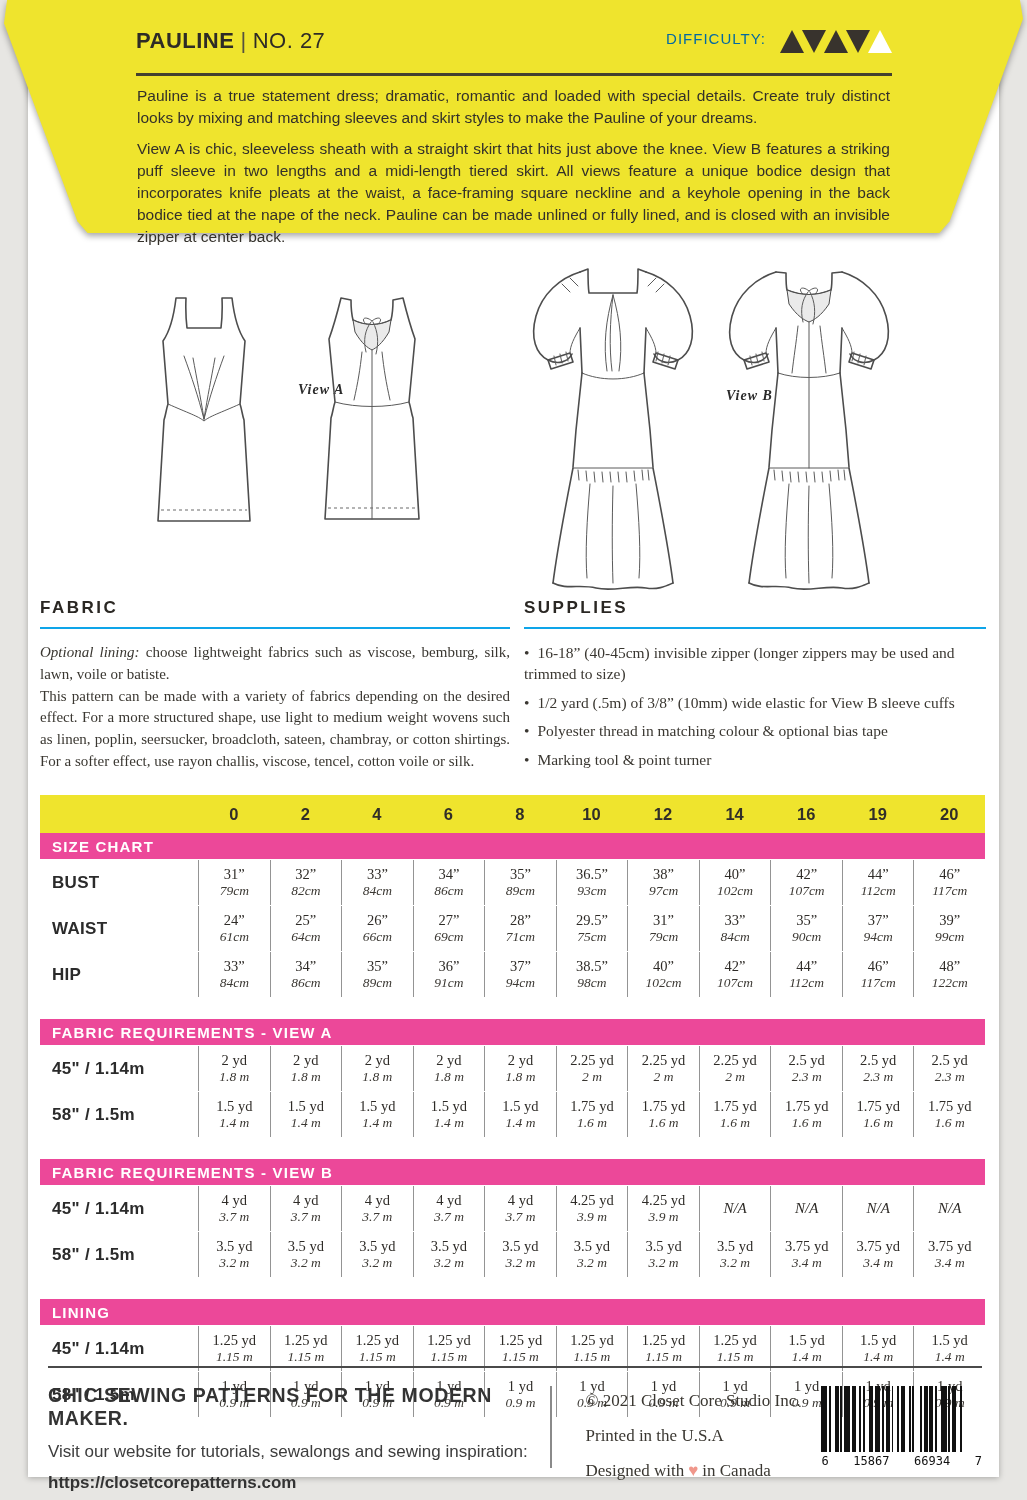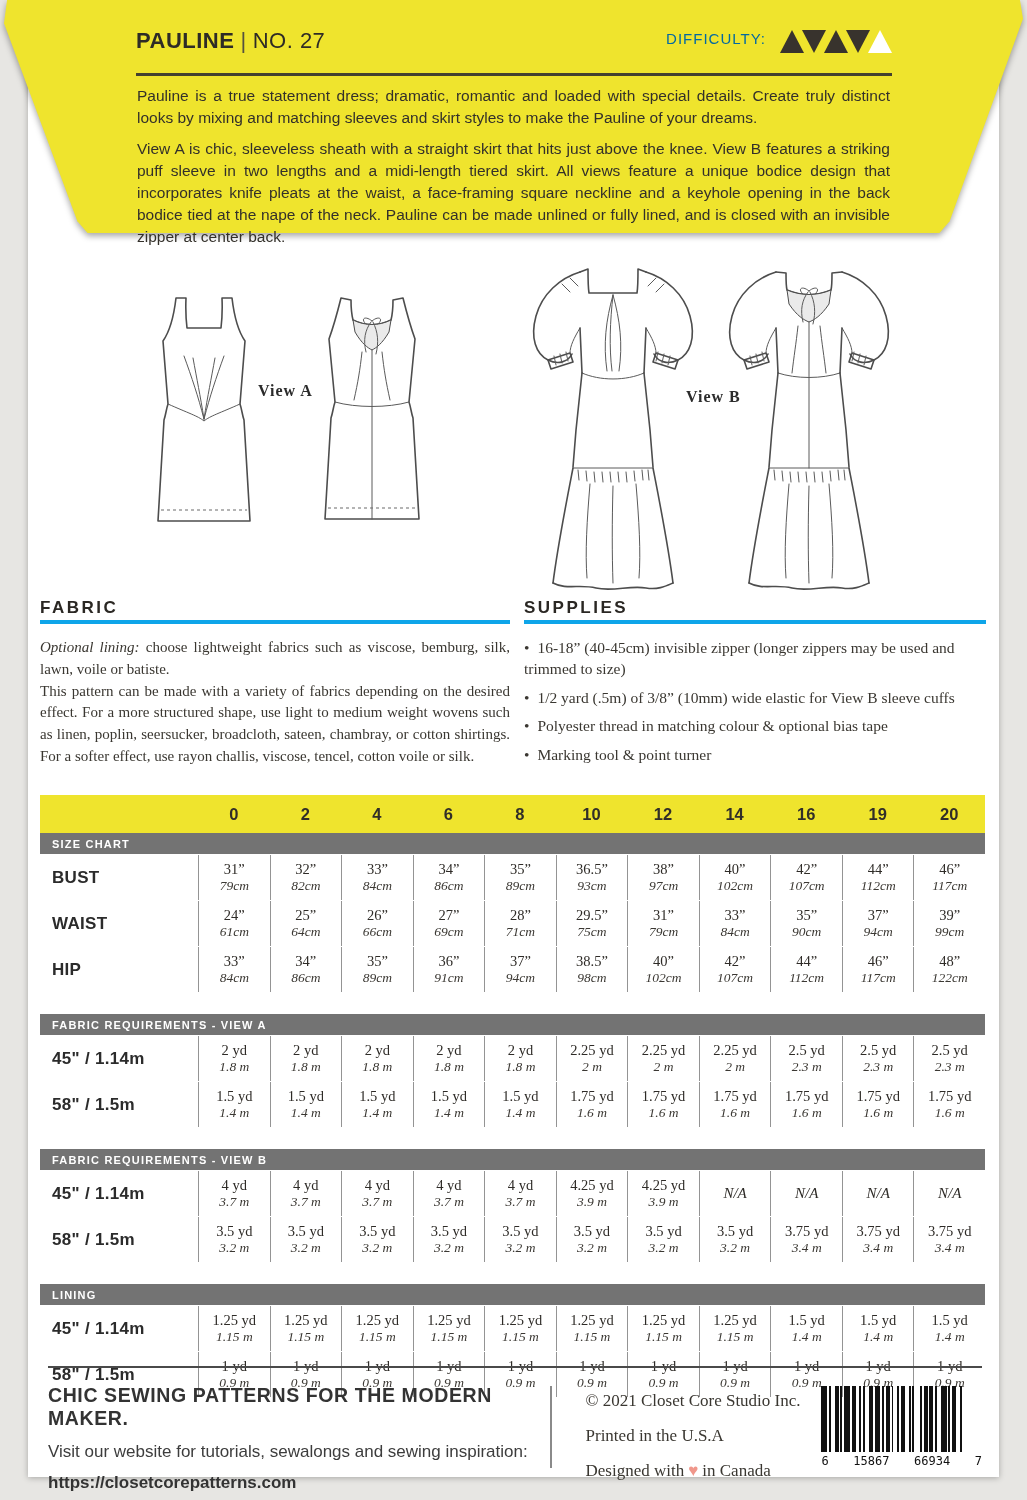--- a/index.html
+++ b/index.html
@@ -26,38 +26,38 @@
   .hdr-desc { position:absolute; left:137px; top:85px; width:753px; font-family:Liberation Sans, sans-serif;
               font-size:15.5px; line-height:1.42; color:#33302a; text-align:justify; }
   .hdr-desc p { margin-bottom:9px; }
 
   
   .illus { position:absolute; }
   .ln  { fill:none; stroke:#4d4d4d; stroke-width:1.6; stroke-linecap:round; stroke-linejoin:round; }
   .ln2 { fill:none; stroke:#5a5a5a; stroke-width:1;   stroke-linecap:round; stroke-linejoin:round; }
   .lnd { fill:none; stroke:#6a6a6a; stroke-width:1.2; stroke-dasharray:3,3; }
   .shade { fill:#eaeaea; stroke:#4d4d4d; stroke-width:1; }
-  .view-label { position:absolute; font-family:"Liberation Serif", serif; font-weight:bold;
-                font-size:16px; color:#2b2b2b; letter-spacing:1px; }
+  .view-label { position:absolute; font-family:"Liberation Serif", serif; font-style:italic; font-weight:bold;
+                font-size:14px; color:#2b2b2b; letter-spacing:1px;margin-left:40px; }
 
   
   .col-sec { position:absolute; }
   .sec-h { font-size:17px; font-weight:bold; letter-spacing:2.5px; color:#2a2723;
-           border-bottom:4px solid #0ea5e9; padding-bottom:2px; margin-bottom:13px; }
+           border-bottom:2px solid #0ea5e9; padding-bottom:9px; margin-bottom:13px; }
   .serif-body { font-family:"Liberation Serif", serif; font-size:15px; line-height:1.45; color:#3a3731; text-align:justify; }
   .serif-body i { font-style:italic; }
   .sup-list { list-style:none; font-family:"Liberation Serif", serif; font-size:15.5px; line-height:1.38; color:#3a3731; }
   .sup-list li { margin-bottom:7px; }
   .sup-list .bullet { margin-right:8px; }
 
   
   .size-table { position:absolute; left:40px; top:795px; width:945px; }
   .t-head { display:grid; grid-template-columns:158px repeat(11,1fr); background:#efe42d; height:38px; align-items:center; }
   .t-head .sz { text-align:center; font-weight:bold; font-size:16.5px; color:#312e28; }
-  .t-band { background:#737373; color:#ffffff; font-weight:bold; font-size:11px; letter-spacing:1.2px;
+  .t-band { background:#ec4899; color:#ffffff; font-weight:bold; font-size:15px; letter-spacing:1.2px;
             padding:5px 12px 4px; }
   .t-band + .t-band, .t-row + .t-band { margin-top:22px; }
   .t-row { display:grid; grid-template-columns:158px repeat(11,1fr); min-height:45px; align-items:stretch; margin:1px 0; }
   .t-label { display:flex; align-items:center; padding-left:12px; font-weight:bold; font-size:17px;
              letter-spacing:.3px; color:#2b2b2b; }
   .t-cell { border-left:1.5px solid #949494; display:flex; flex-direction:column; justify-content:center;
             text-align:center; padding:4px 0; font-family:"Liberation Serif", serif; }
   .t-cell .v1 { font-size:14.5px; color:#2e2b27; }
   .t-cell .v2 { font-size:13.5px; font-style:italic; color:#3b3833; }
   .t-cell .na { font-size:15px; font-style:italic; color:#2e2b27; }

